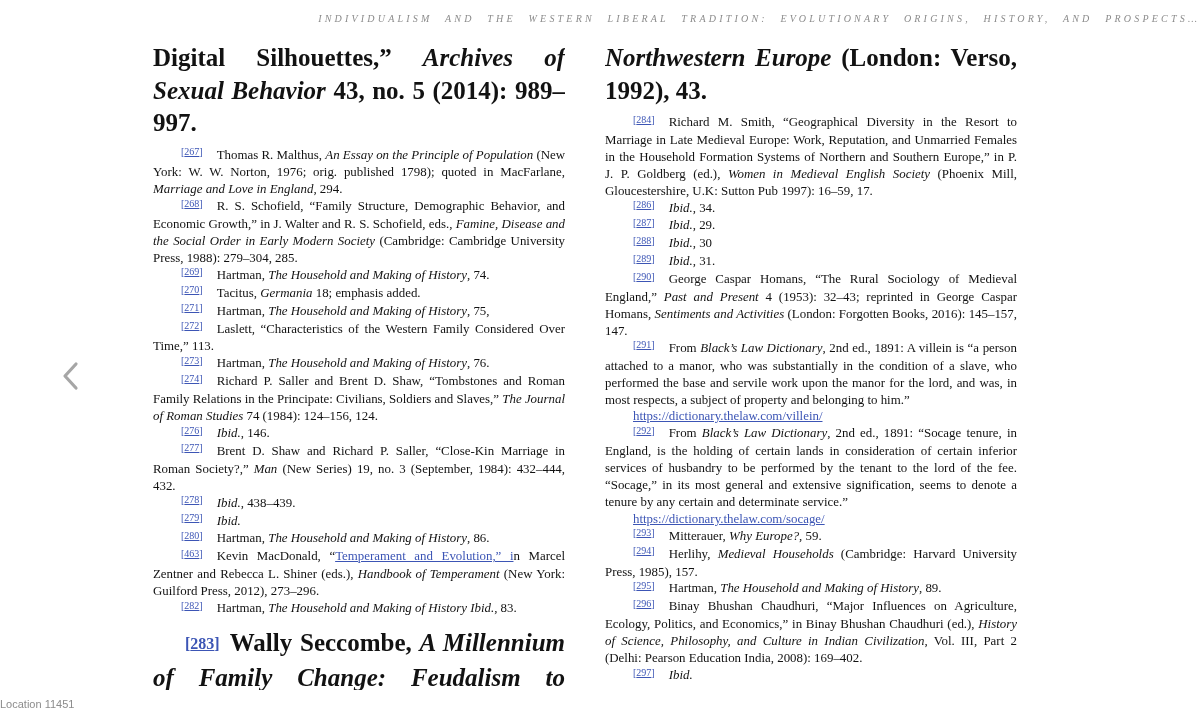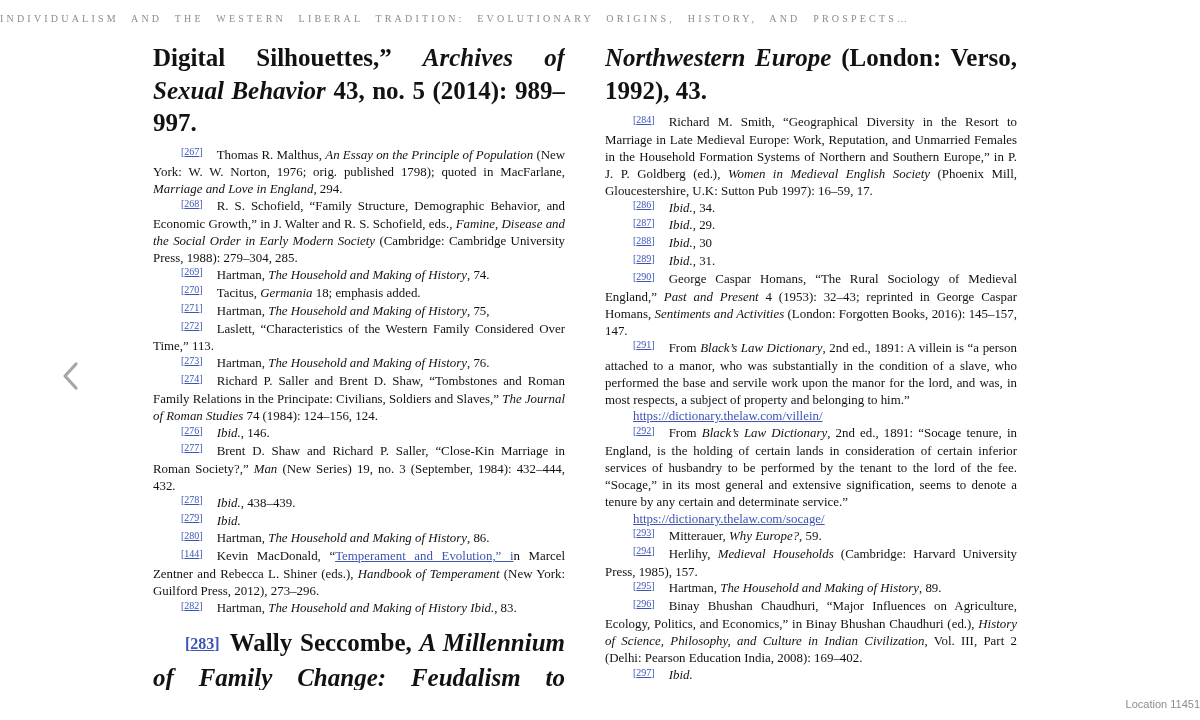--- a/index.html
+++ b/index.html
@@ -8,26 +8,27 @@
     background:#ffffff;
     font-family:"Liberation Serif", serif;
     color:var(--text, #121212);
     overflow:hidden;
     position:relative;
   }
   .page { position:absolute; inset:0; background:#ffffff; }
 
   .top-header {
     position:absolute; top:13px; left:0; right:0;
-    text-align:left;
+    text-align:right;
     font-size:10px;
     letter-spacing:3.2px;
     word-spacing:7px;
     color:var(--muted, #8c8c8c);
     white-space:nowrap;
+    font-style:italic;
   }
 
   .nav-prev {
     position:absolute; left:52px; top:356px;
     width:36px; height:40px;
     background:none; border:none; cursor:pointer;
     color:var(--chevron, #a6a6a6);
     display:flex; align-items:center; justify-content:center;
   }
 
@@ -77,21 +78,21 @@
   }
   .fn-marker u { text-decoration:underline; }
   .heading-marker {
     font-size:16px;
     top:-2px;
     margin-right:10px;
   }
 
   .footer {
     position:absolute; bottom:10px; left:0; right:0;
-    text-align:right;
+    text-align:left;
     font-family:"Liberation Sans", sans-serif;
     font-size:11px;
     color:var(--muted, #8f8f8f);
   }
 </style>
 </head>
 <body>
 
 <div class="page">
 
@@ -113,21 +114,21 @@
           <p class="footnote"><a class="fn-marker">[<u>270</u>]</a><span class="seg pl">Tacitus, </span><span class="seg it">Germania</span><span class="seg pl"> 18; emphasis added.</span></p>
           <p class="footnote"><a class="fn-marker">[<u>271</u>]</a><span class="seg pl">Hartman, </span><span class="seg it">The Household and Making of History</span><span class="seg pl">, 75,</span></p>
           <p class="footnote"><a class="fn-marker">[<u>272</u>]</a><span class="seg pl">Laslett, “Characteristics of the Western Family Considered Over Time,” 113.</span></p>
           <p class="footnote"><a class="fn-marker">[<u>273</u>]</a><span class="seg pl">Hartman, </span><span class="seg it">The Household and Making of History</span><span class="seg pl">, 76.</span></p>
           <p class="footnote"><a class="fn-marker">[<u>274</u>]</a><span class="seg pl">Richard P. Saller and Brent D. Shaw, “Tombstones and Roman Family Relations in the Principate: Civilians, Soldiers and Slaves,” </span><span class="seg it">The Journal of Roman Studies</span><span class="seg pl"> 74 (1984): 124–156, 124.</span></p>
           <p class="footnote"><a class="fn-marker">[<u>276</u>]</a><span class="seg it">Ibid.</span><span class="seg pl">, 146.</span></p>
           <p class="footnote"><a class="fn-marker">[<u>277</u>]</a><span class="seg pl">Brent D. Shaw and Richard P. Saller, “Close-Kin Marriage in Roman Society?,” </span><span class="seg it">Man</span><span class="seg pl"> (New Series) 19, no. 3 (September, 1984): 432–444, 432.</span></p>
           <p class="footnote"><a class="fn-marker">[<u>278</u>]</a><span class="seg it">Ibid.</span><span class="seg pl">, 438–439.</span></p>
           <p class="footnote"><a class="fn-marker">[<u>279</u>]</a><span class="seg it">Ibid.</span></p>
           <p class="footnote"><a class="fn-marker">[<u>280</u>]</a><span class="seg pl">Hartman, </span><span class="seg it">The Household and Making of History</span><span class="seg pl">, 86.</span></p>
-          <p class="footnote"><a class="fn-marker">[<u>144</u>]</a><span class="seg pl">Kevin MacDonald, “</span><span class="seg lnk">Temperament and Evolution,” i</span><span class="seg pl">n Marcel Zentner and Rebecca L. Shiner (eds.), </span><span class="seg it">Handbook of Temperament</span><span class="seg pl"> (New York: Guilford Press, 2012), 273–296.</span></p>
+          <p class="footnote"><a class="fn-marker">[<u>463</u>]</a><span class="seg pl">Kevin MacDonald, “</span><span class="seg lnk">Temperament and Evolution,” i</span><span class="seg pl">n Marcel Zentner and Rebecca L. Shiner (eds.), </span><span class="seg it">Handbook of Temperament</span><span class="seg pl"> (New York: Guilford Press, 2012), 273–296.</span></p>
           <p class="footnote"><a class="fn-marker">[<u>282</u>]</a><span class="seg pl">Hartman, </span><span class="seg it">The Household and Making of History Ibid.</span><span class="seg pl">, 83.</span></p>
         </div>
       <h2 class="big-heading indent"><a class="fn-marker heading-marker">[<u>283</u>]</a><span class="seg pl">Wally Seccombe, </span><span class="seg it">A Millennium of Family Change: Feudalism to Capitalism in</span></h2>
     </div>
 
     <div class="col">
       <h2 class="big-heading"><span class="seg it">Northwestern Europe</span><span class="seg pl"> (London: Verso, 1992), 43.</span></h2>
       <div class="notes">
           <p class="footnote"><a class="fn-marker">[<u>284</u>]</a><span class="seg pl">Richard M. Smith, “Geographical Diversity in the Resort to Marriage in Late Medieval Europe: Work, Reputation, and Unmarried Females in the Household Formation Systems of Northern and Southern Europe,” in P. J. P. Goldberg (ed.), </span><span class="seg it">Women in Medieval English Society</span><span class="seg pl"> (Phoenix Mill, Gloucestershire, U.K: Sutton Pub 1997): 16–59, 17.</span></p>
           <p class="footnote"><a class="fn-marker">[<u>286</u>]</a><span class="seg it">Ibid.</span><span class="seg pl">, 34.</span></p>

